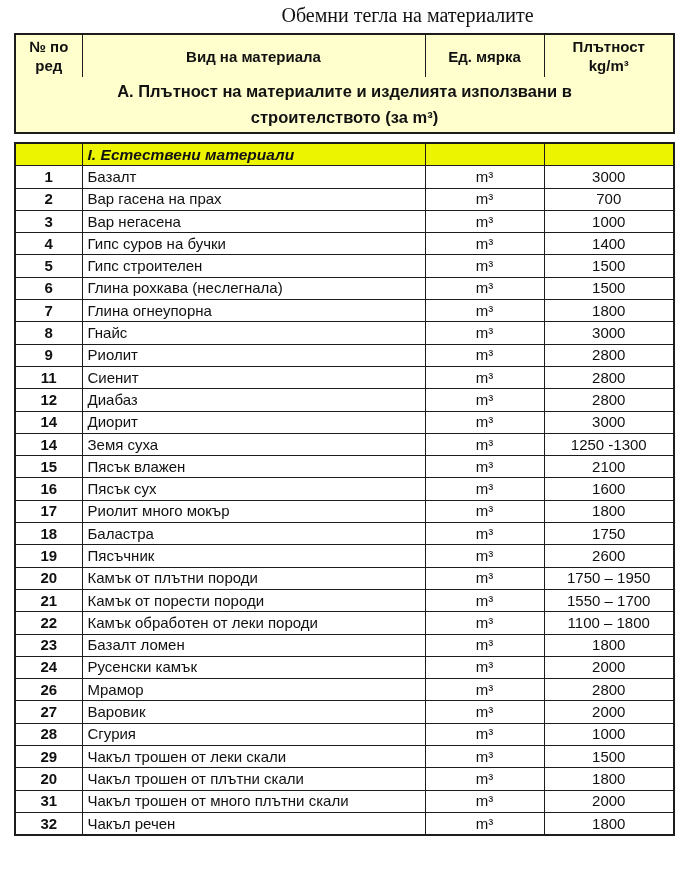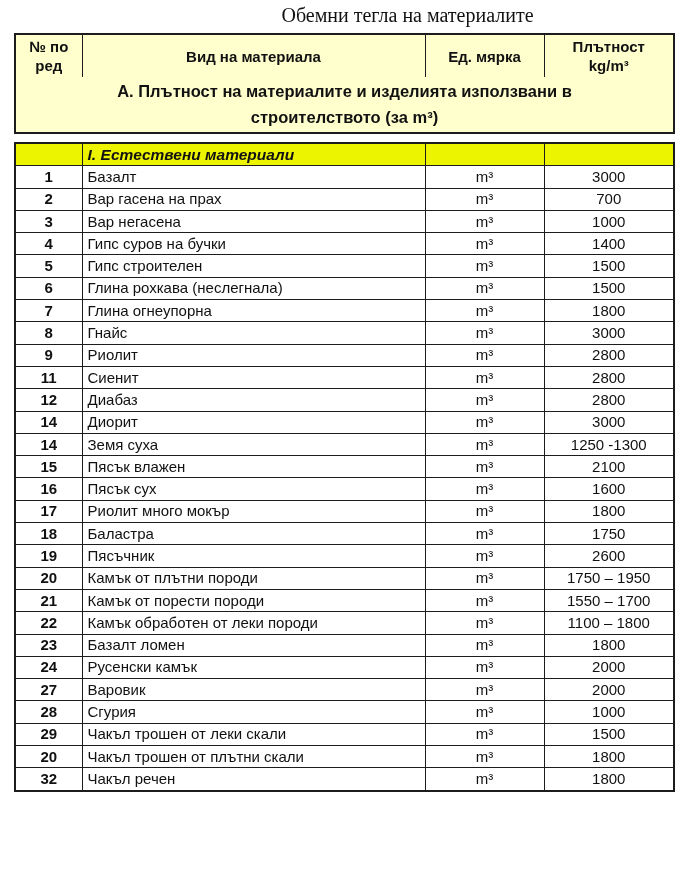--- a/index.html
+++ b/index.html
@@ -283,20 +283,26 @@
     <td class="c-unit">m³</td>
     <td class="c-val">1800</td>
   </tr>
           <tr>
     <td class="c-num">24</td>
     <td class="c-name">Русенски камък</td>
     <td class="c-unit">m³</td>
     <td class="c-val">2000</td>
   </tr>
           <tr>
+    <td class="c-num">26</td>
+    <td class="c-name">Мрамор</td>
+    <td class="c-unit">m³</td>
+    <td class="c-val">2800</td>
+  </tr>
+          <tr>
     <td class="c-num">27</td>
     <td class="c-name">Варовик</td>
     <td class="c-unit">m³</td>
     <td class="c-val">2000</td>
   </tr>
           <tr>
     <td class="c-num">28</td>
     <td class="c-name">Сгурия</td>
     <td class="c-unit">m³</td>
     <td class="c-val">1000</td>
@@ -307,20 +313,26 @@
     <td class="c-unit">m³</td>
     <td class="c-val">1500</td>
   </tr>
           <tr>
     <td class="c-num">20</td>
     <td class="c-name">Чакъл трошен от плътни скали</td>
     <td class="c-unit">m³</td>
     <td class="c-val">1800</td>
   </tr>
           <tr>
+    <td class="c-num">31</td>
+    <td class="c-name">Чакъл трошен от много плътни скали</td>
+    <td class="c-unit">m³</td>
+    <td class="c-val">2000</td>
+  </tr>
+          <tr>
     <td class="c-num">32</td>
     <td class="c-name">Чакъл речен</td>
     <td class="c-unit">m³</td>
     <td class="c-val">1800</td>
   </tr>
         </tbody>
     </table>
 
   </div>
 </div>

